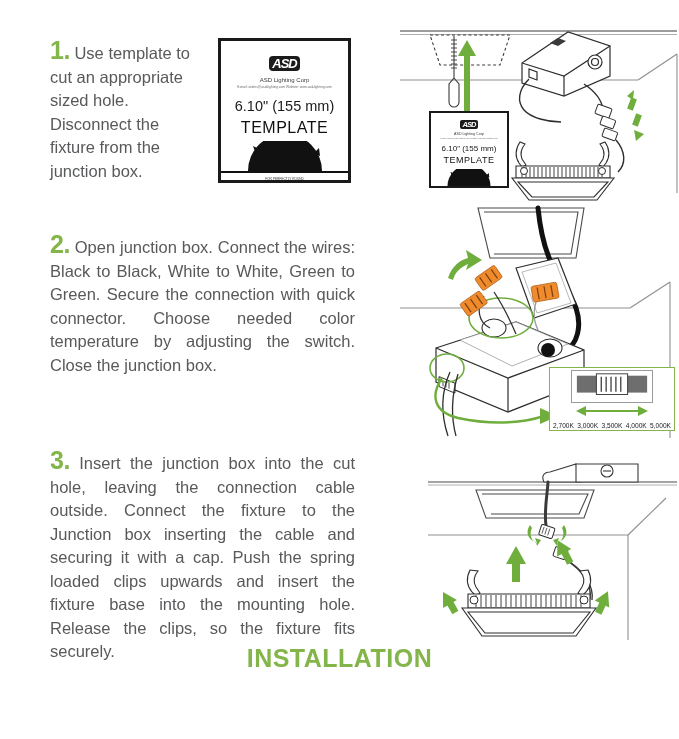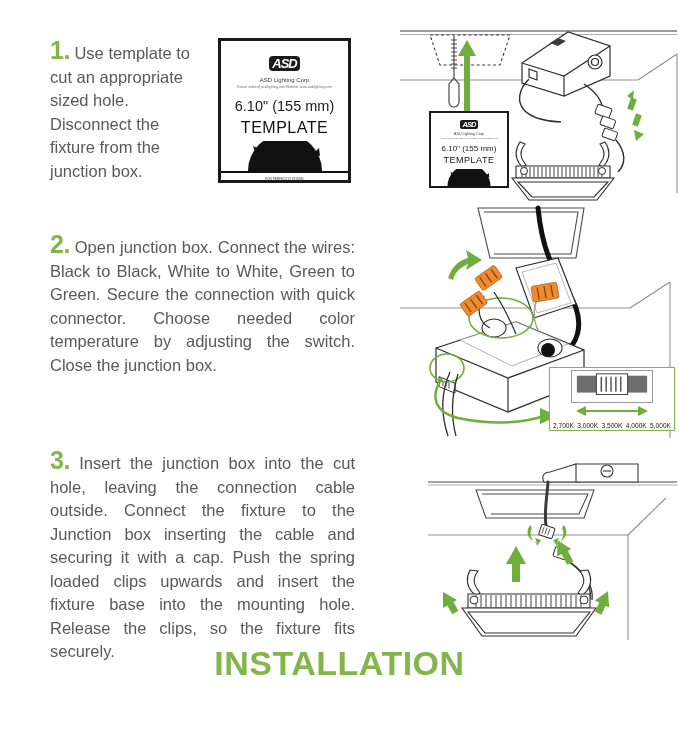--- a/index.html
+++ b/index.html
@@ -88,21 +88,21 @@
   }
   #cct .cct-labels{
     display:flex;width:122px;justify-content:space-between;
     font-size:6.6px;color:#1a1a1a;margin-top:5px;padding:0 2px;
     box-sizing:border-box;
   }
 
   
   #title{
     position:absolute;left:0;right:0;top:644px;text-align:center;
-    color:#84b54a;font-size:34px;font-weight:bold;letter-spacing:.5px;
+    color:#84b54a;font-size:25px;font-weight:bold;letter-spacing:.5px;
   }
 </style>
 </head>
 <body>
 
 <div class="page">
 
   <div class="step" id="step1">
     <div class="step-body">
       <span class="step-num">1.</span>

